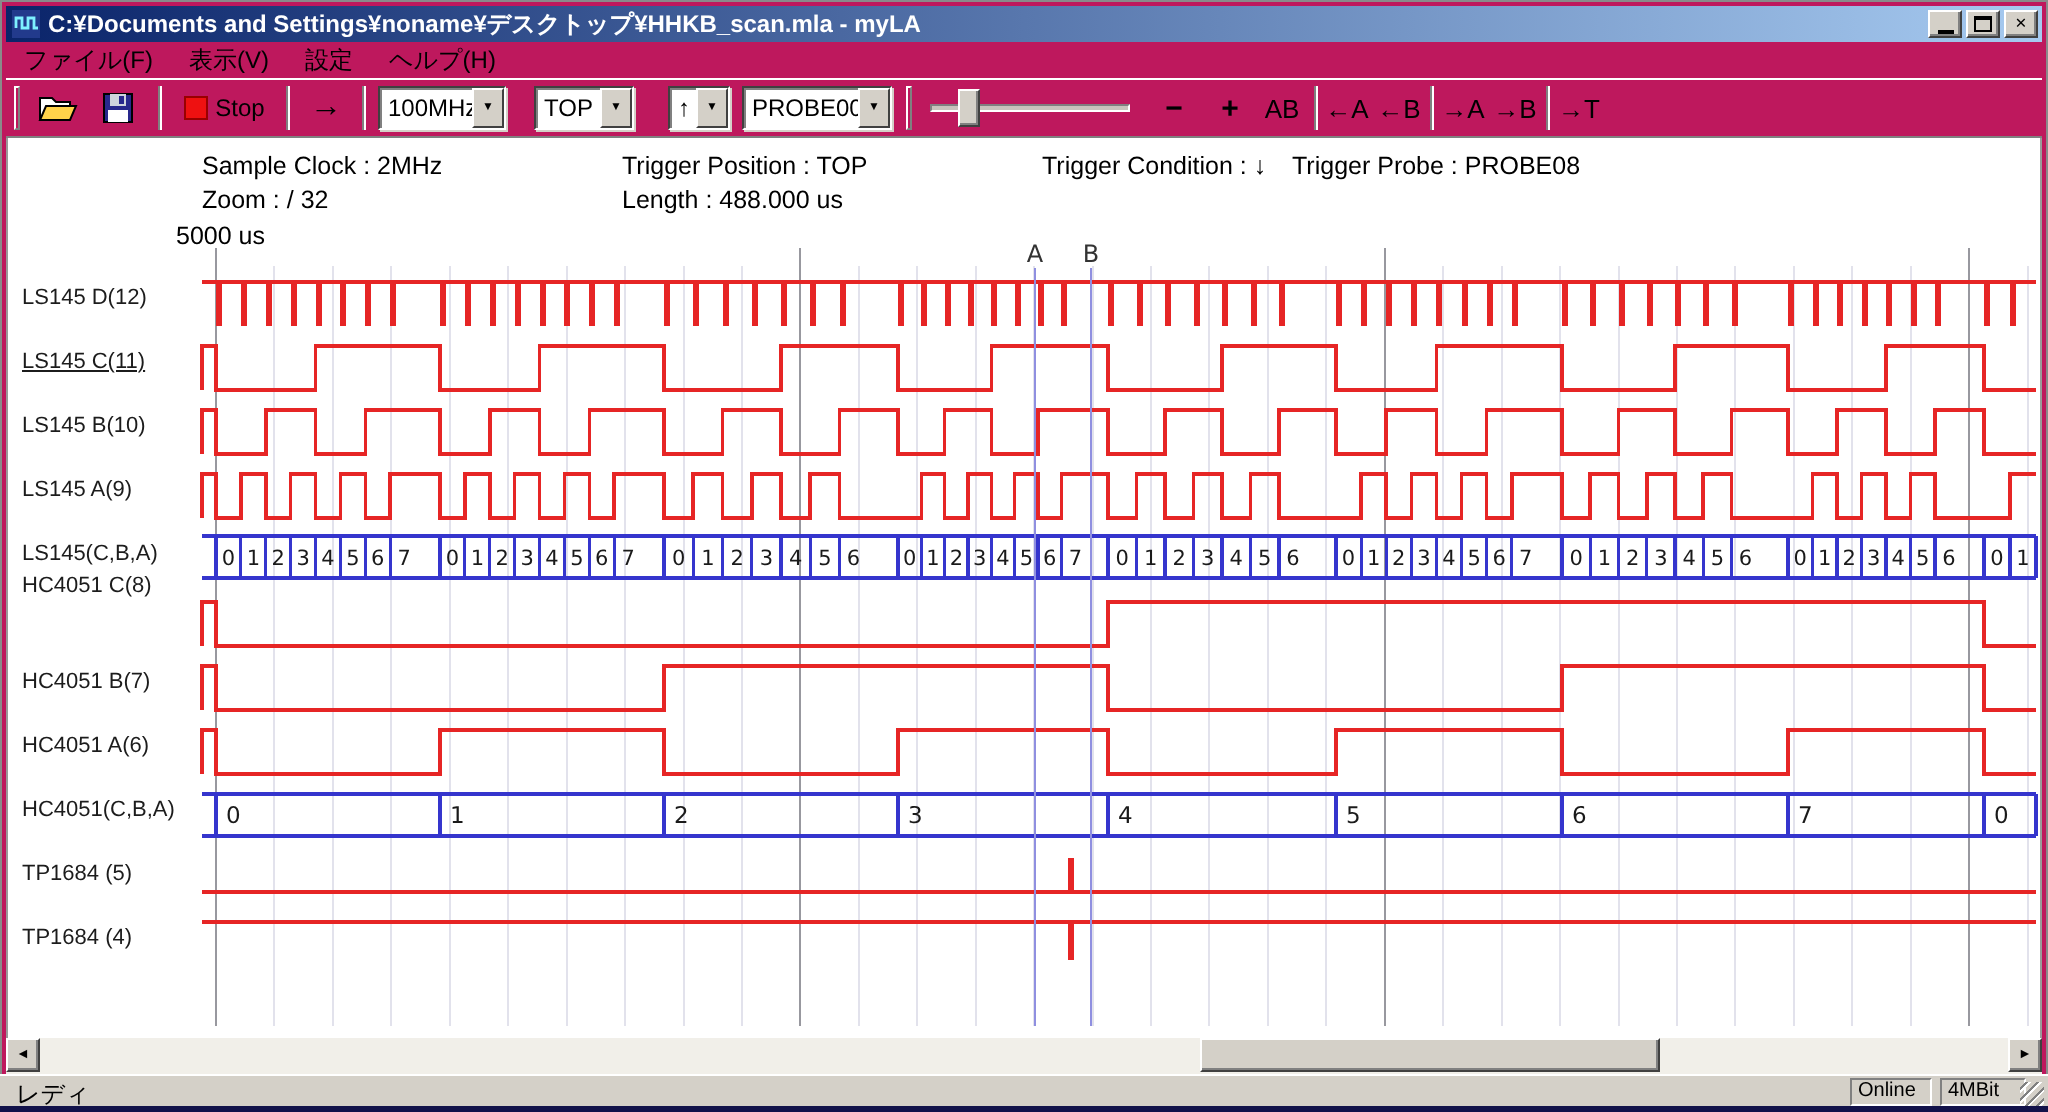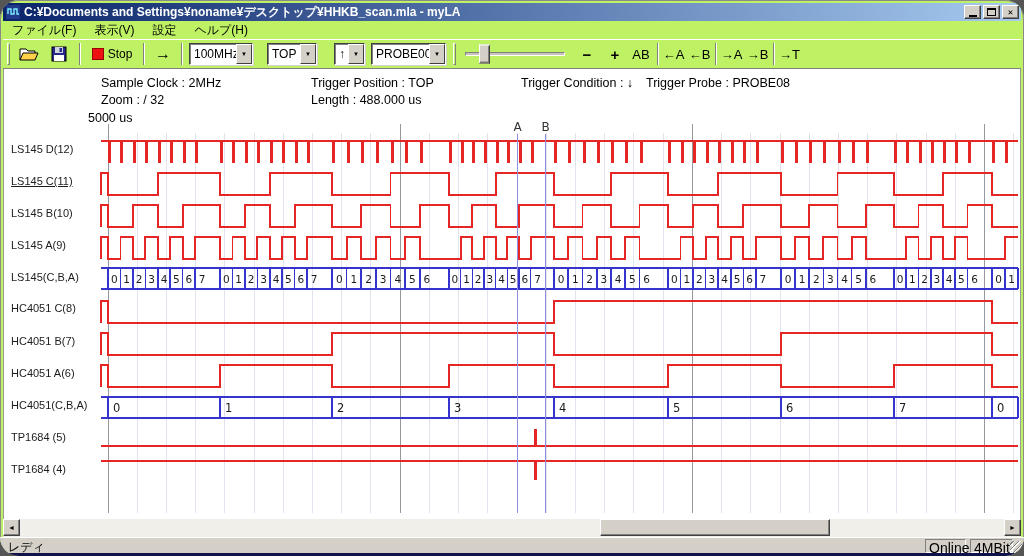--- a/index.html
+++ b/index.html
@@ -1,21 +1,20 @@
 <!DOCTYPE html>
 <html><head>
 <meta charset="utf-8">
 <style>
   html,body{margin:0;padding:0;background:#555;}
   *{box-sizing:border-box;}
   .window{
-    position:relative;width:1024px;height:556px;background:#bef264;
+    position:relative;width:1024px;height:556px;background:#be185d;
     font-family:"Liberation Sans","DejaVu Sans",sans-serif;overflow:hidden;
     box-shadow:inset 0 0 0 1px #8a8a8a;
-    border-radius:19px;
   }
   
   .titlebar{
     position:absolute;left:3px;top:3px;width:1018px;height:18px;
     background:linear-gradient(to right,#0a246a,#a6caf0);
     display:flex;align-items:center;padding:0 2px;
   }
   .app-icon{width:14px;height:14px;margin:0 4px 0 1px;flex:0 0 auto;}
   .title-text{color:#fff;font-size:12px;font-weight:bold;white-space:nowrap;overflow:hidden;flex:1;}
   .tb-btns{display:flex;gap:2px;margin-left:4px;}
@@ -81,21 +80,21 @@
     border-color:#fff #404040 #404040 #fff;box-shadow:inset -1px -1px 0 #808080;
   }
   
   .statusbar{
     position:absolute;left:0;top:537px;width:1024px;height:16px;background:#d4d0c8;
     border-top:1px solid #fff;font-size:12px;color:#000;
   }
   .status-ready{position:absolute;left:8px;top:1px;}
   .panel{
     position:absolute;top:1px;height:14px;border:1px solid;border-color:#808080 #fff #fff #808080;
-    font-size:14px;padding:0 3px;color:#000;
+    font-size:10px;padding:0 3px;color:#000;
   }
   .resize-grip{
     position:absolute;right:2px;top:3px;width:12px;height:12px;
     background:repeating-linear-gradient(135deg,transparent 0 2px,#808080 2px 3px,#fff 3px 4px);
   }
   .bottomstrip{position:absolute;left:0;top:553px;width:1024px;height:3px;background:#12124a;}
 </style>
 </head>
 <body>
 
@@ -209,21 +208,21 @@
     <span class="info-item" style="left:97px;top:24px">Zoom : /  32</span>
     <span class="info-item" style="left:307px;top:24px">Length : 488.000 us</span>
     <span class="info-item" style="left:84px;top:42px">5000 us</span>
 
     <div id="chan-labels">
         <div class="chan-label" style="top: 74px;">LS145 D(12)</div>
         <div class="chan-label" style="top: 106px; text-decoration: underline;">LS145 C(11)</div>
         <div class="chan-label" style="top: 138px;">LS145 B(10)</div>
         <div class="chan-label" style="top: 170px;">LS145 A(9)</div>
         <div class="chan-label" style="top: 202px;">LS145(C,B,A)</div>
-        <div class="chan-label" style="top: 233px;">HC4051 C(8)</div>
+        <div class="chan-label" style="top: 218px;">HC4051 C(8)</div>
         <div class="chan-label" style="top: 266px;">HC4051 B(7)</div>
         <div class="chan-label" style="top: 298px;">HC4051 A(6)</div>
         <div class="chan-label" style="top: 330px;">HC4051(C,B,A)</div>
         <div class="chan-label" style="top: 362px;">TP1684 (5)</div>
         <div class="chan-label" style="top: 394px;">TP1684 (4)</div>
       </div>
 
     <svg id="wave-svg" width="1018" height="450" viewBox="0 0 1018 450">
         <g transform="translate(-3,-69)">
           <line x1="136.22" y1="133" x2="136.22" y2="513" stroke="#e2e2ec" stroke-width="1" shape-rendering="crispEdges"></line>

